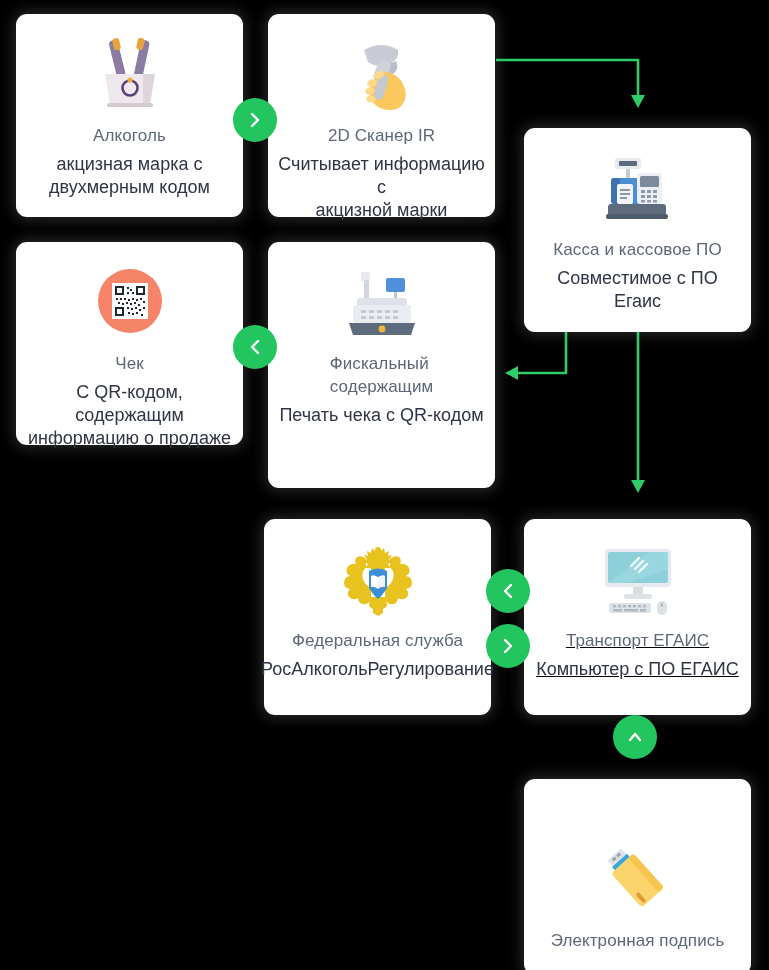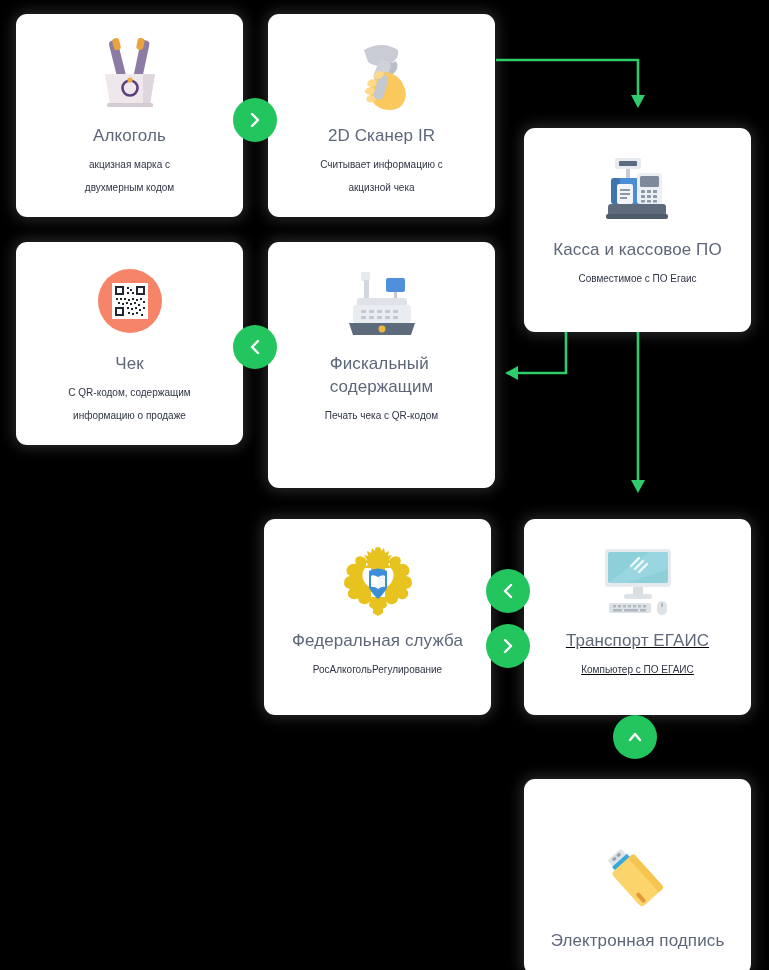--- a/index.html
+++ b/index.html
@@ -38,21 +38,21 @@
   .card-icon svg { display: block; width: 100%; height: 100%; }
   .card-title {
     font-size: 17px;
     line-height: 23px;
     color: #5d6778;
     font-weight: 400;
     letter-spacing: 0.1px;
     margin-top: 8px;
   }
   .card-desc {
-    font-size: 10px;
+    font-size: 18px;
     line-height: 23px;
     color: #2f3544;
     text-align: center;
     font-weight: 400;
     margin-top: 6px;
   }
 
   
   .arrow-btn {
     position: absolute;
@@ -138,21 +138,21 @@
           <ellipse cx="31" cy="61" rx="5" ry="3.6" transform="rotate(-10 31 61)" fill="#ffd98a"></ellipse>
           <ellipse cx="32" cy="69" rx="4.6" ry="3.4" fill="#ffd98a"></ellipse>
           <rect x="37" y="44" width="10" height="26" rx="5" transform="rotate(16 42 57)" fill="#c4c8d1"></rect>
           <ellipse cx="40" cy="45" rx="5" ry="3.6" transform="rotate(-24 40 45)" fill="#ffd98a"></ellipse>
         </g>
       </svg>
     </span>
     <div class="card-title">2D Сканер IR</div>
     <div class="card-desc">
       <span>Считывает информацию с</span><br>
-      <span>акцизной чека</span>
+      <span>акцизной марки</span>
     </div>
   </div>
 
   <button class="arrow-btn" style="left:233px; top:98px;">
     <span>
       <svg viewBox="0 0 16 16">
           <path d="M5 2 L11 8 L5 14" fill="none" stroke="#ffffff" stroke-width="2.4" stroke-linecap="round" stroke-linejoin="round"></path>
         </svg>
     </span>
   </button>

